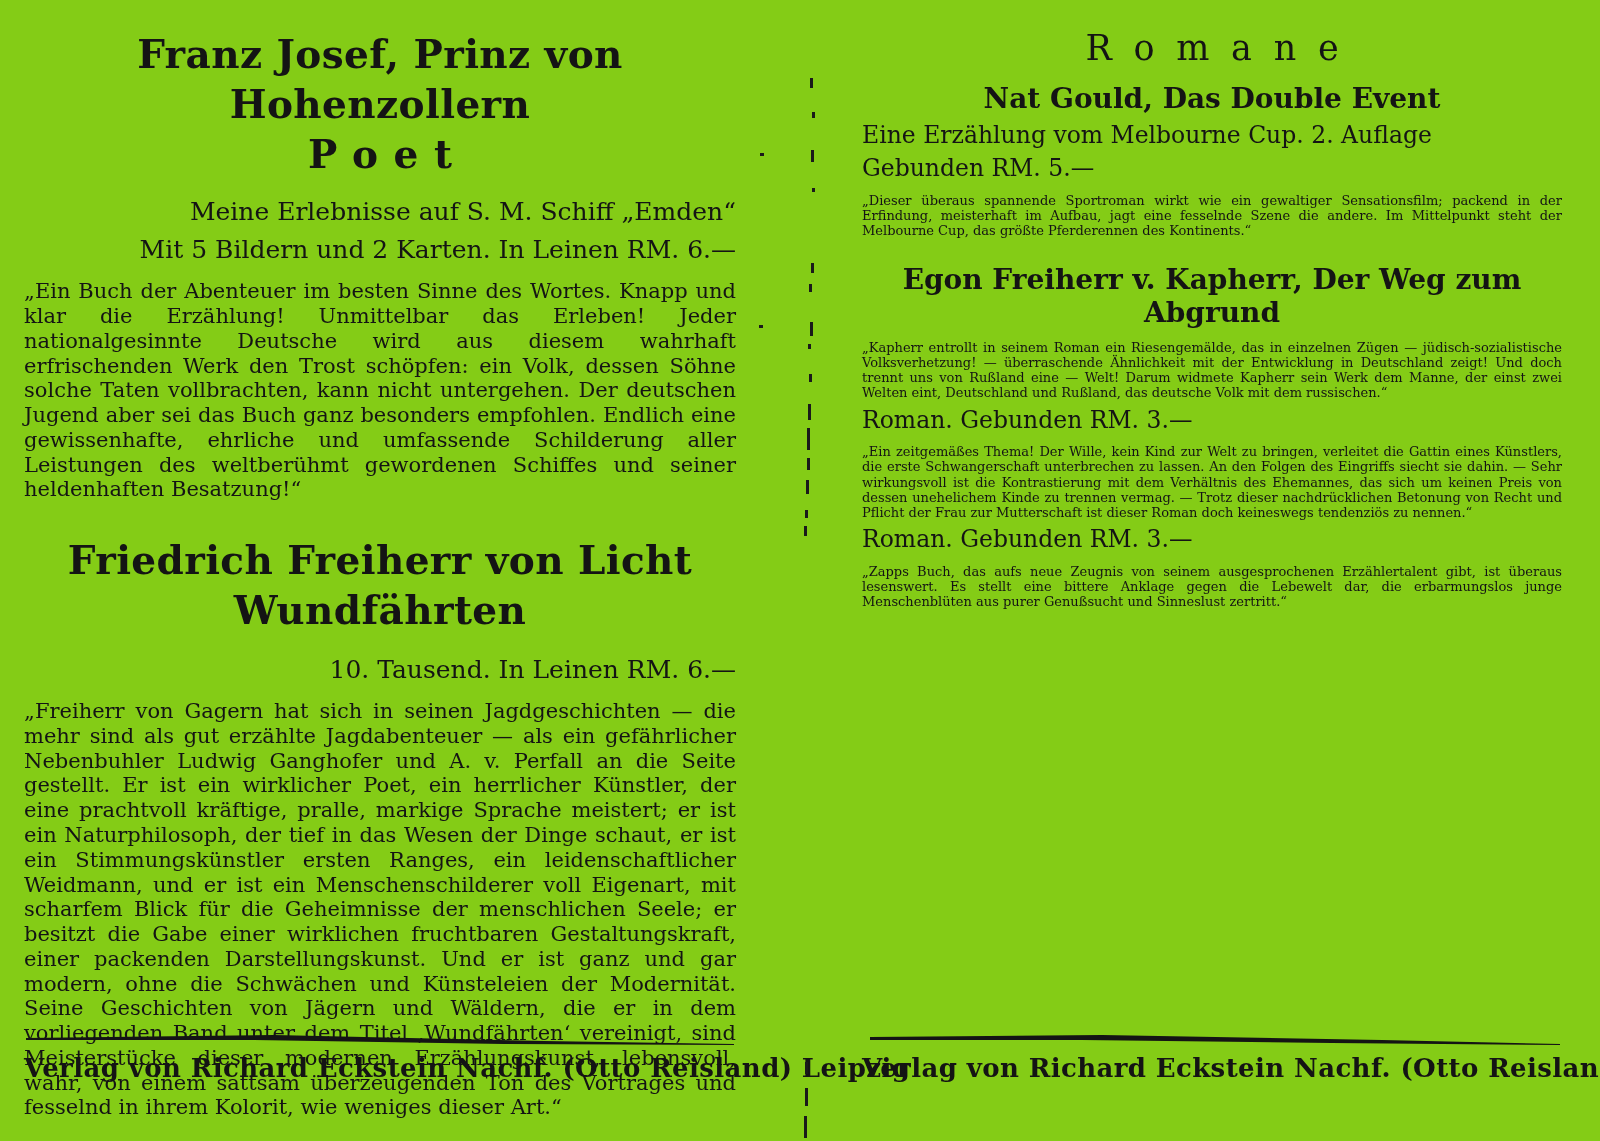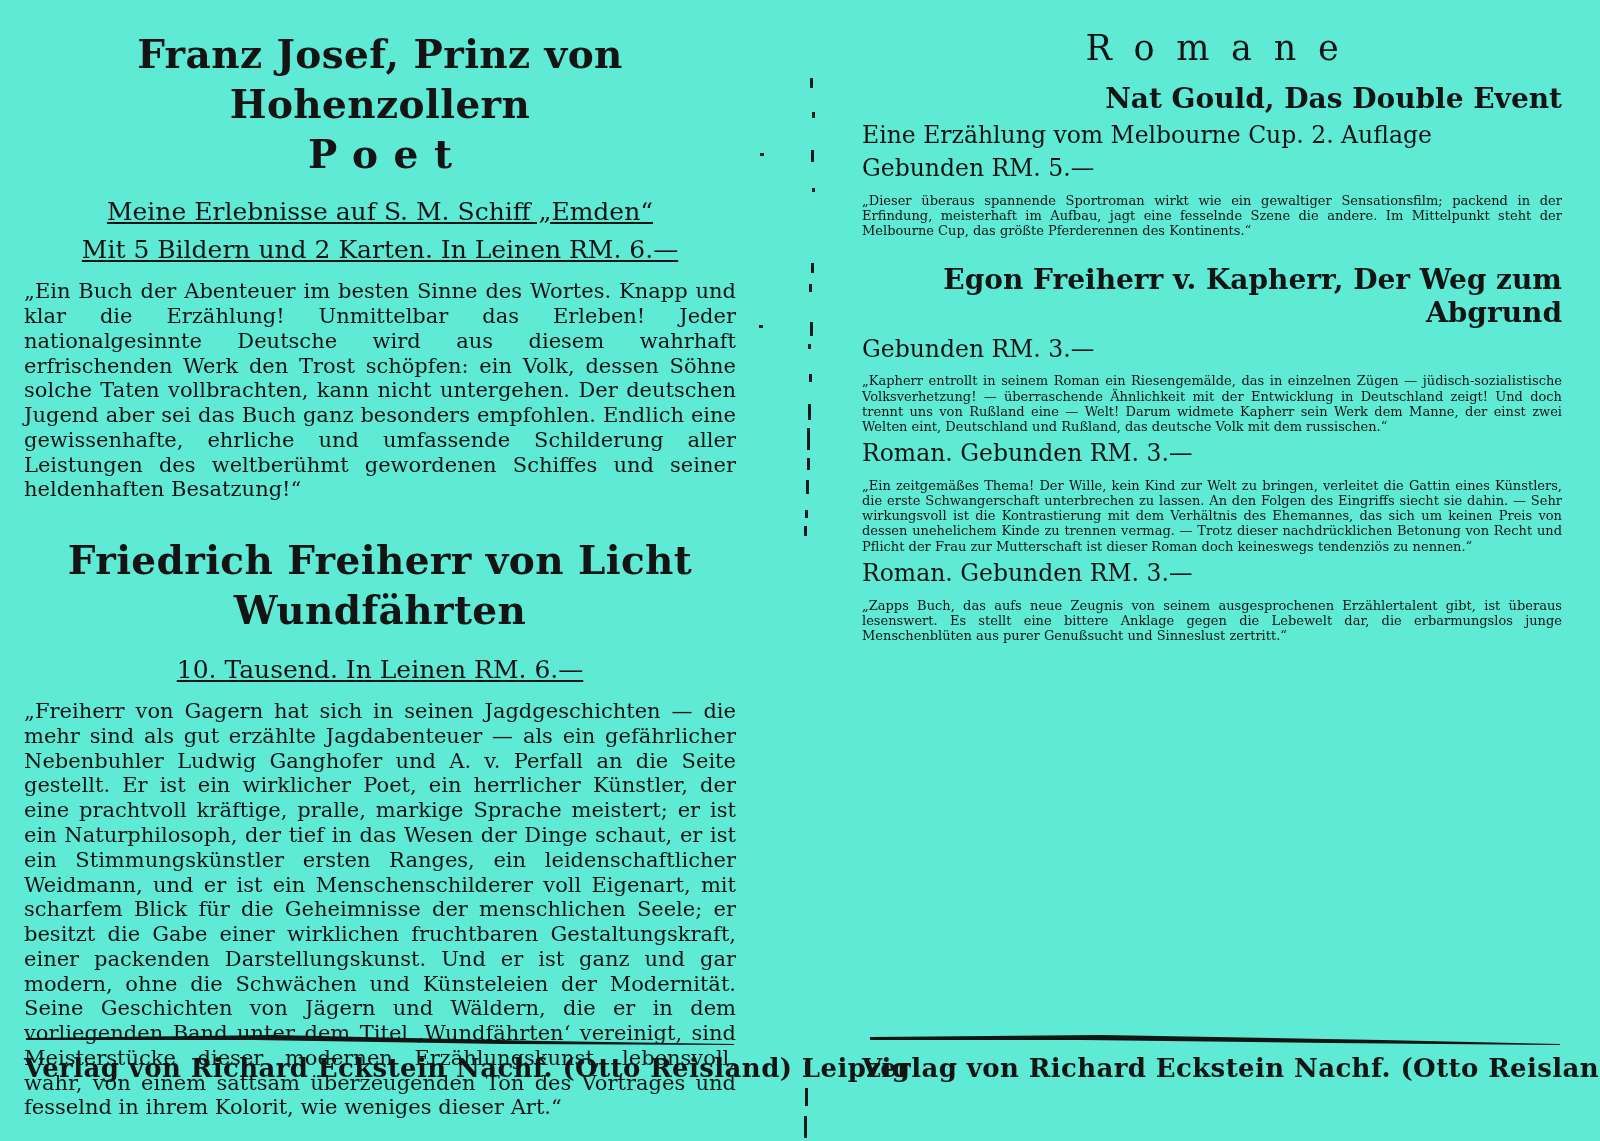--- a/index.html
+++ b/index.html
@@ -1,20 +1,20 @@
 <!DOCTYPE html>
 <html><head>
 <meta charset="utf-8">
 <style>
   html, body { margin: 0; padding: 0; background: #ffffff; }
   .sheet {
     position: relative;
     width: 1600px;
     height: 1141px;
-    background: #5eead4;
+    background: #84cc16;
     color: #141414;
     font-family: "DejaVu Serif", serif;
     overflow: hidden;
   }
   .page { position: absolute; top: 0; height: 1141px; }
   .page-left  { left: 24px;  width: 712px; }
   .page-right { left: 862px; width: 700px; }
 
   
   .big-title {
@@ -29,36 +29,35 @@
   .catalog-header {
     font-weight: normal;
     font-size: 35px;
     text-align: center;
     letter-spacing: 0.62em;
     padding-left: 0.62em;
     margin: 0 0 14px 0;
   }
   .sub-line {
     font-size: 25px;
-    text-align: center;
+    text-align: right;
     margin: 7px 0 0 0;
     line-height: 1.25;
-    text-decoration: underline;
   }
   .review {
     font-size: 21px;
     line-height: 1.18;
     text-align: justify;
     margin: 14px 0 0 0;
   }
 
   .r-title {
     font-weight: bold;
     font-size: 28px;
-    text-align: right;
+    text-align: center;
     margin: 24px 0 0 0;
     line-height: 1.2;
   }
   .r-sub {
     font-size: 23.5px;
     margin: 5px 0 0 0;
     line-height: 1.22;
   }
   .r-review {
     font-size: 13px;
@@ -146,21 +145,20 @@
 
     <section>
       <h2 class="r-title" style="margin-top:6px;">Nat Gould, Das Double Event</h2>
       <p class="r-sub">Eine Erzählung vom Melbourne Cup. 2. Auflage</p>
       <p class="r-sub">Gebunden RM. 5.—</p>
       <p class="r-review">„Dieser überaus spannende Sportroman wirkt wie ein gewaltiger Sensationsfilm; packend in der Erfindung, meisterhaft im Aufbau, jagt eine fesselnde Szene die andere. Im Mittelpunkt steht der Melbourne Cup, das größte Pferderennen des Kontinents.“</p>
     </section>
 
     <section>
       <h2 class="r-title">Egon Freiherr v. Kapherr, Der Weg zum Abgrund</h2>
-      <p class="r-sub">Gebunden RM. 3.—</p>
       <p class="r-review"><span>„Kapherr entrollt in seinem Roman ein Riesengemälde, das in einzelnen Zügen — jüdisch-sozialistische Volksverhetzung! — überraschende Ähnlichkeit mit der Entwicklung in Deutschland zeigt! Und doch trennt uns von Rußland eine — Welt! Darum widmete Kapherr sein Werk dem Manne, </span><span class="sperr">der einst zwei Welten eint, Deutschland und Rußland, das deutsche Volk mit dem russischen.“</span></p>
     </section>
 
     <section>
       <p class="r-sub">Roman. Gebunden RM. 3.—</p>
       <p class="r-review">„Ein zeitgemäßes Thema! Der Wille, kein Kind zur Welt zu bringen, verleitet die Gattin eines Künstlers, die erste Schwangerschaft unterbrechen zu lassen. An den Folgen des Eingriffs siecht sie dahin. — Sehr wirkungsvoll ist die Kontrastierung mit dem Verhältnis des Ehemannes, das sich um keinen Preis von dessen unehelichem Kinde zu trennen vermag. — Trotz dieser nachdrücklichen Betonung von Recht und Pflicht der Frau zur Mutterschaft ist dieser Roman doch keineswegs tendenziös zu nennen.“</p>
     </section>
 
     <section>
       <p class="r-sub">Roman. Gebunden RM. 3.—</p>

